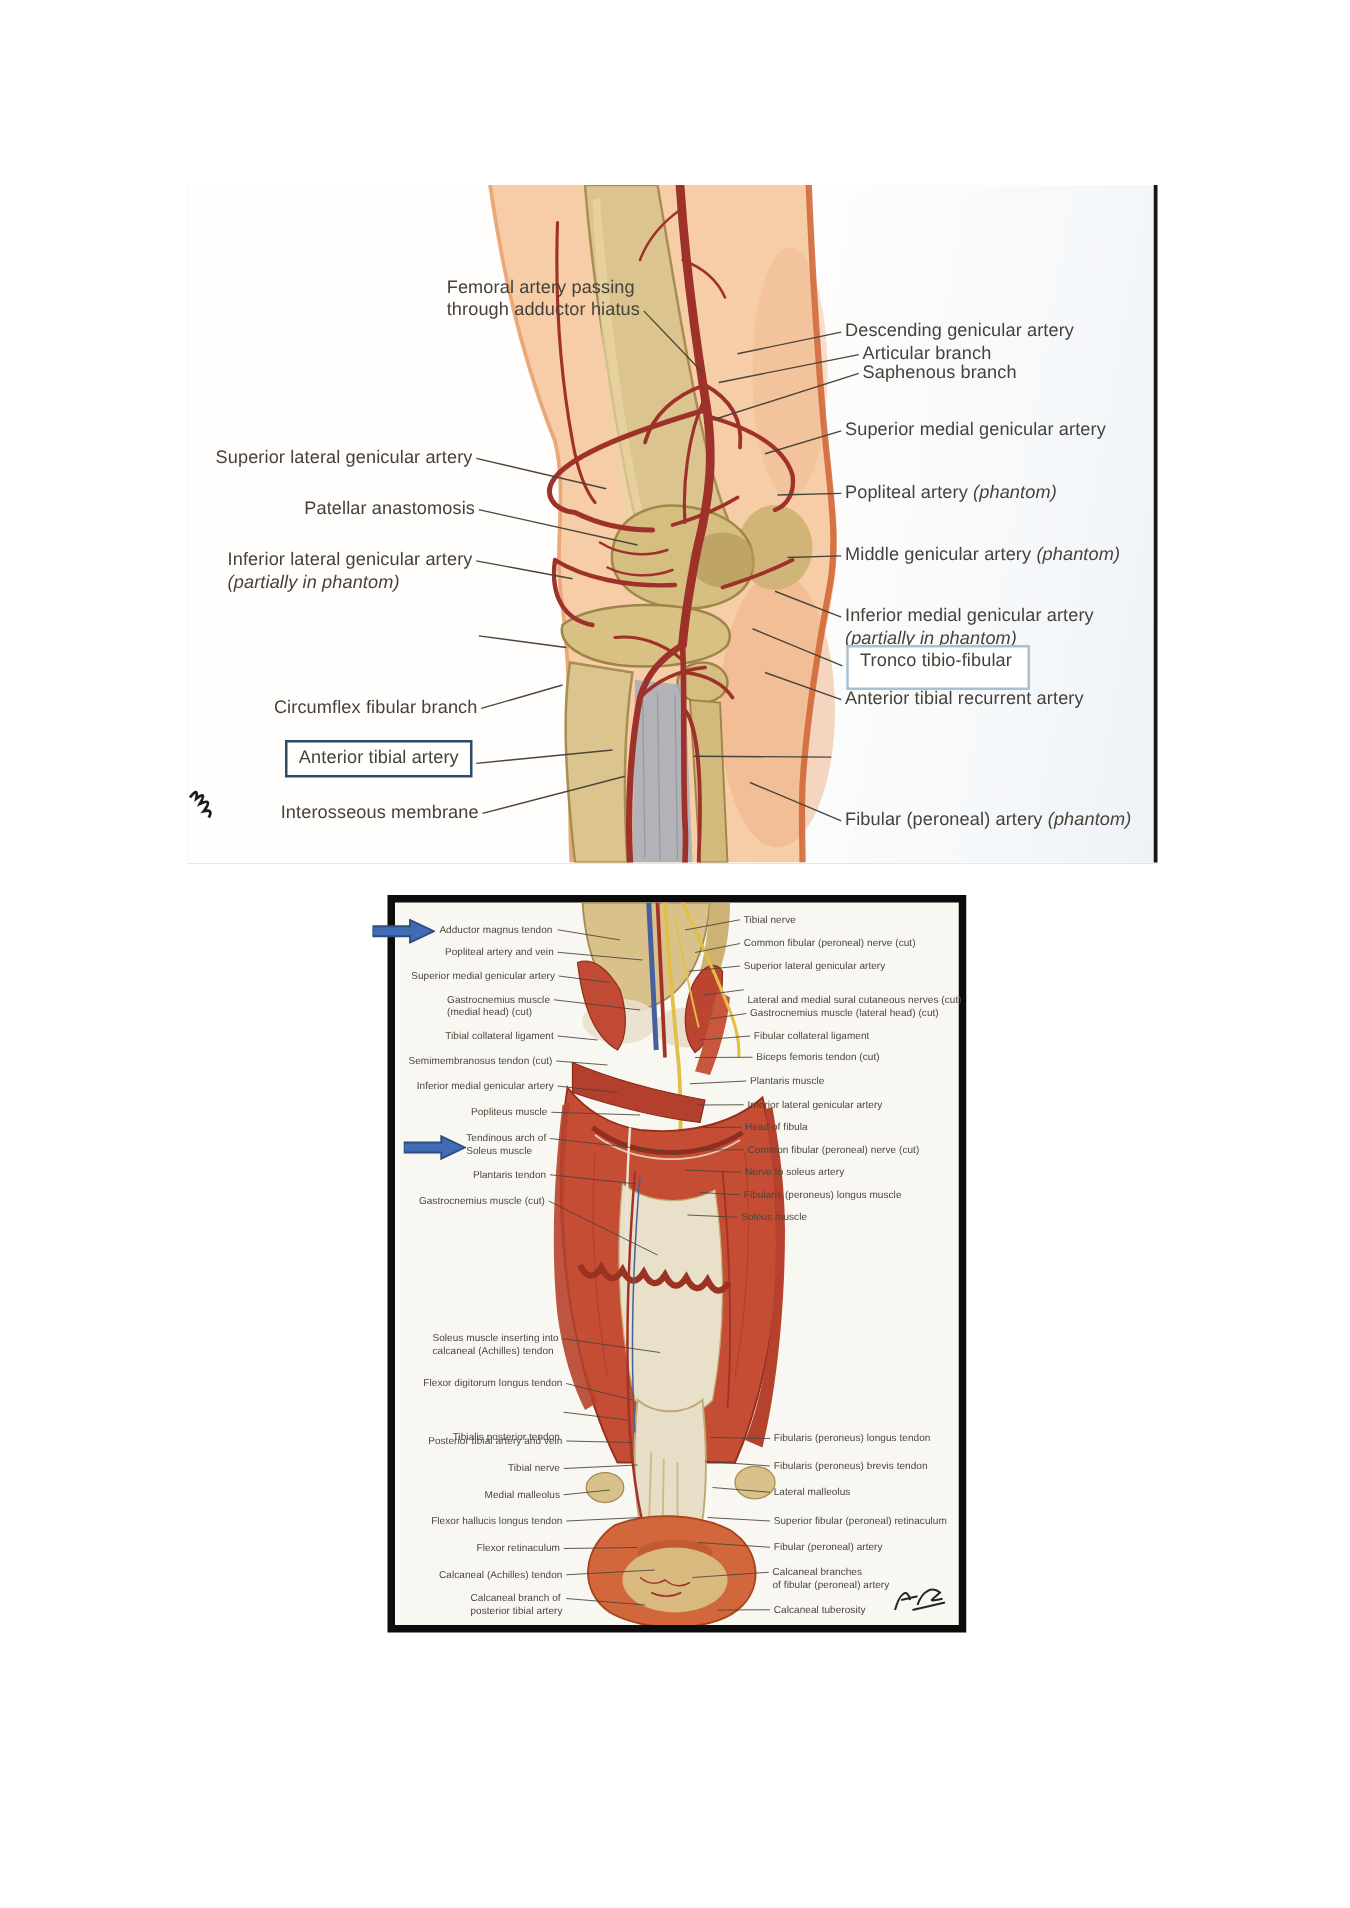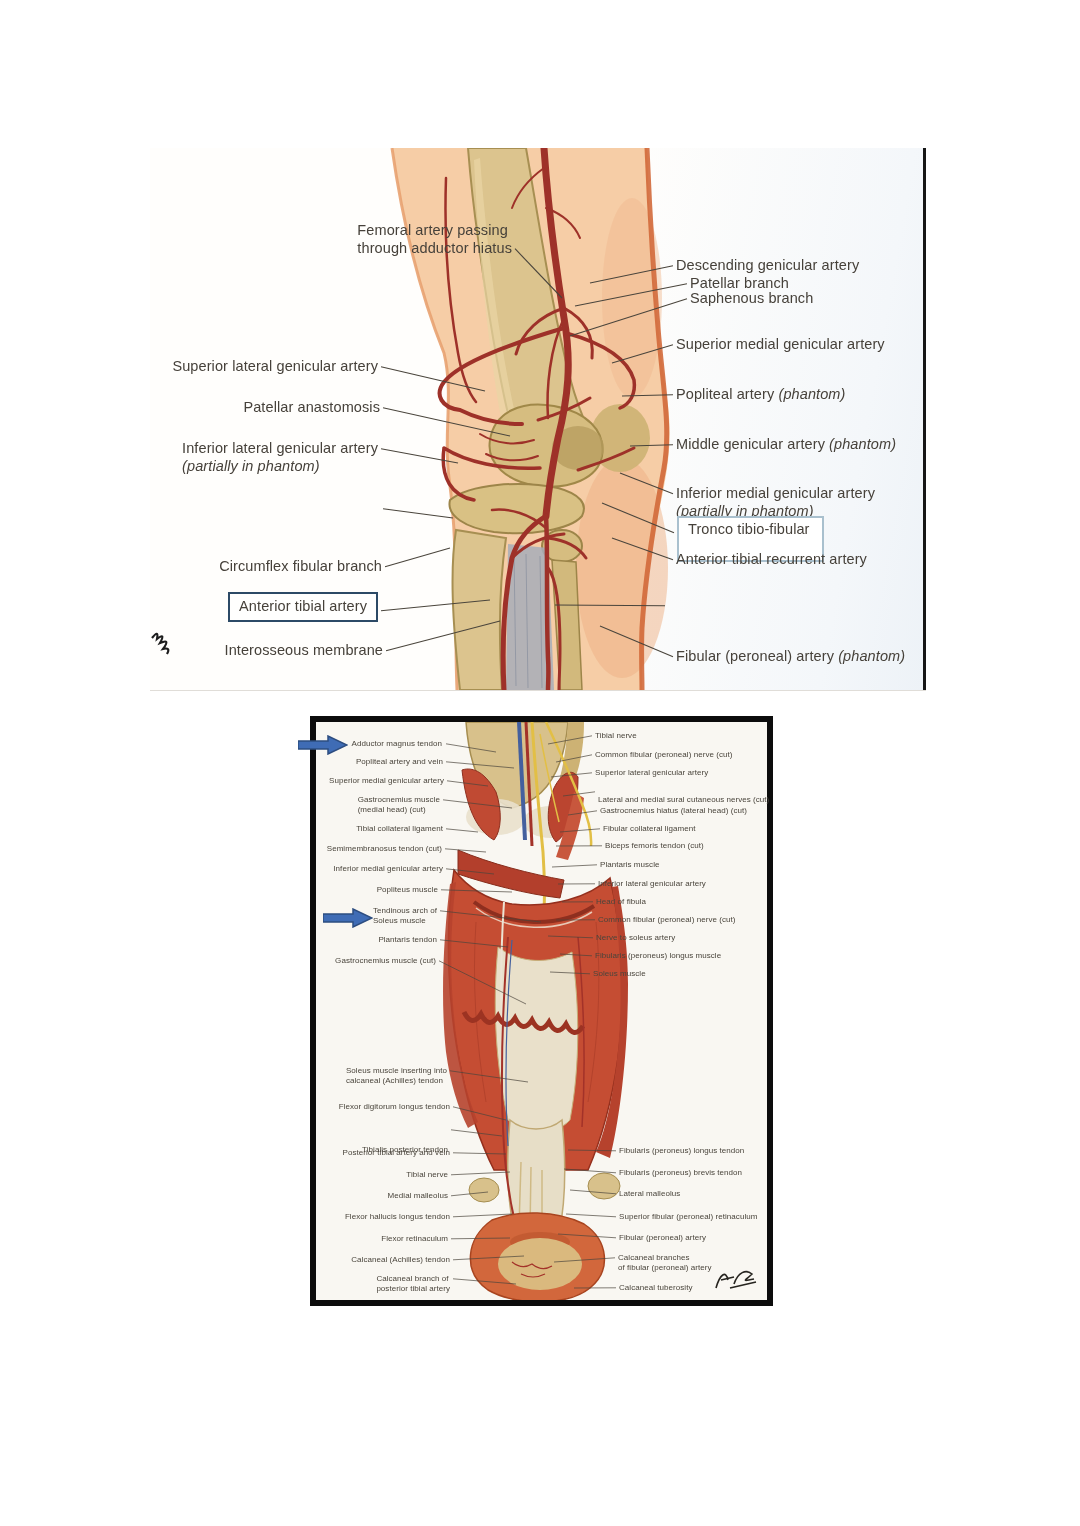--- a/index.html
+++ b/index.html
@@ -12,21 +12,21 @@
   .fig2{left:310px;top:716px;width:451px;height:578px;border:6px solid #0c0c0c;
         background:#f9f7f2;}
   .art,.leaders{position:absolute;inset:0;width:100%;height:100%;pointer-events:none;}
   .leaders{z-index:3;}
   .lbl{position:absolute;z-index:4;white-space:pre-line;width:max-content;text-align:left;}
   .fig1 .lbl{font-size:14.5px;line-height:1.24;color:#46413a;letter-spacing:.1px;}
   .fig2 .lbl{font-size:8px;line-height:1.25;color:#4a453c;letter-spacing:.05px;}
   .lbl i{font-style:italic;}
   .box-navy{border:2px solid var(--box-navy);padding:4px 9px;background:rgba(255,255,255,.55);}
   .box-teal{border:3px solid var(--box-teal);padding:9px 10px;width:206px;background:rgba(255,255,255,.35);}
-  .box-hl{border:2px solid var(--box-hl);padding:3px 12px 21px 9px;background:#ffffff;
+  .box-hl{border:2px solid var(--box-hl);padding:3px 12px 11px 9px;background:#ffffff;
           font-size:20px;color:#13151e;letter-spacing:.2px;}
   .leader{stroke:#4a453c;stroke-width:1.1;}
   .fig2 .leader{stroke-width:.7;}
   .arrow{position:absolute;z-index:5;}
 </style>
 </head>
 <body>
 
 <div class="fig fig1">
 
@@ -100,21 +100,21 @@
 through adductor hiatus</div>
   <div class="lbl L" style="right:545px;top:210px">Superior lateral genicular artery</div>
   <div class="lbl L" style="right:543px;top:251px">Patellar anastomosis</div>
   <div class="lbl L" style="right:545px;top:292px"><span>Inferior lateral genicular artery</span><i>
 (partially in phantom)</i></div>
   <div class="lbl L" style="right:541px;top:410px">Circumflex fibular branch</div>
   <div class="lbl L box-navy" style="right:545px;top:444px">Anterior tibial artery</div>
   <div class="lbl L" style="right:540px;top:494px">Interosseous membrane</div>
 
   <div class="lbl R" style="left:526px;top:109px">Descending genicular artery</div>
-  <div class="lbl R" style="left:540px;top:127px">Patellar branch</div>
+  <div class="lbl R" style="left:540px;top:127px">Articular branch</div>
   <div class="lbl R" style="left:540px;top:142px">Saphenous branch</div>
   <div class="lbl R" style="left:526px;top:188px">Superior medial genicular artery</div>
   <div class="lbl R" style="left:526px;top:238px"><span>Popliteal artery</span><i> (phantom)</i></div>
   <div class="lbl R" style="left:526px;top:288px"><span>Middle genicular artery</span><i> (phantom)</i></div>
   <div class="lbl R" style="left:526px;top:337px"><span>Inferior medial genicular artery</span><i>
 (partially in phantom)</i></div>
   <div class="lbl R box-hl" style="left:527px;top:368px">Tronco tibio-fibular</div>
   <div class="lbl R" style="left:526px;top:403px">Anterior tibial recurrent artery</div>
   <div class="lbl R" style="left:526px;top:500px"><span>Fibular (peroneal) artery</span><i> (phantom)</i></div>
 </div>
@@ -247,21 +247,21 @@
   <div class="lbl L" style="right:317px;top:490px">Flexor hallucis longus tendon</div>
   <div class="lbl L" style="right:319px;top:512px">Flexor retinaculum</div>
   <div class="lbl L" style="right:317px;top:533px">Calcaneal (Achilles) tendon</div>
   <div class="lbl L" style="right:317px;top:552px">Calcaneal branch of
 posterior tibial artery</div>
 
   <div class="lbl R" style="left:279px;top:9px">Tibial nerve</div>
   <div class="lbl R" style="left:279px;top:28px">Common fibular (peroneal) nerve (cut)</div>
   <div class="lbl R" style="left:279px;top:46px">Superior lateral genicular artery</div>
   <div class="lbl R" style="left:282px;top:73px">Lateral and medial sural cutaneous nerves (cut)</div>
-  <div class="lbl R" style="left:284px;top:84px">Gastrocnemius hiatus (lateral head) (cut)</div>
+  <div class="lbl R" style="left:284px;top:84px">Gastrocnemius muscle (lateral head) (cut)</div>
   <div class="lbl R" style="left:287px;top:102px">Fibular collateral ligament</div>
   <div class="lbl R" style="left:289px;top:119px">Biceps femoris tendon (cut)</div>
   <div class="lbl R" style="left:284px;top:138px">Plantaris muscle</div>
   <div class="lbl R" style="left:282px;top:157px">Inferior lateral genicular artery</div>
   <div class="lbl R" style="left:280px;top:175px">Head of fibula</div>
   <div class="lbl R" style="left:282px;top:193px">Common fibular (peroneal) nerve (cut)</div>
   <div class="lbl R" style="left:280px;top:211px">Nerve to soleus artery</div>
   <div class="lbl R" style="left:279px;top:229px">Fibularis (peroneus) longus muscle</div>
   <div class="lbl R" style="left:277px;top:247px">Soleus muscle</div>
   <div class="lbl R" style="left:303px;top:424px">Fibularis (peroneus) longus tendon</div>

